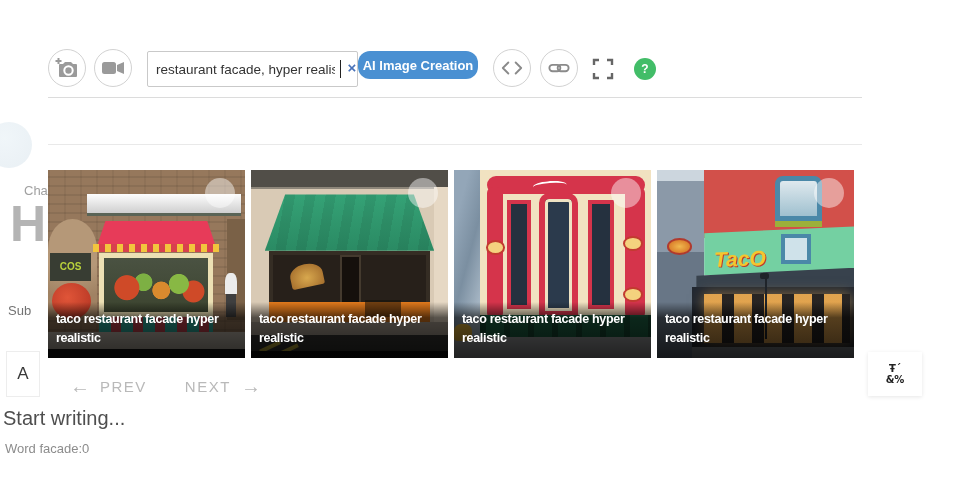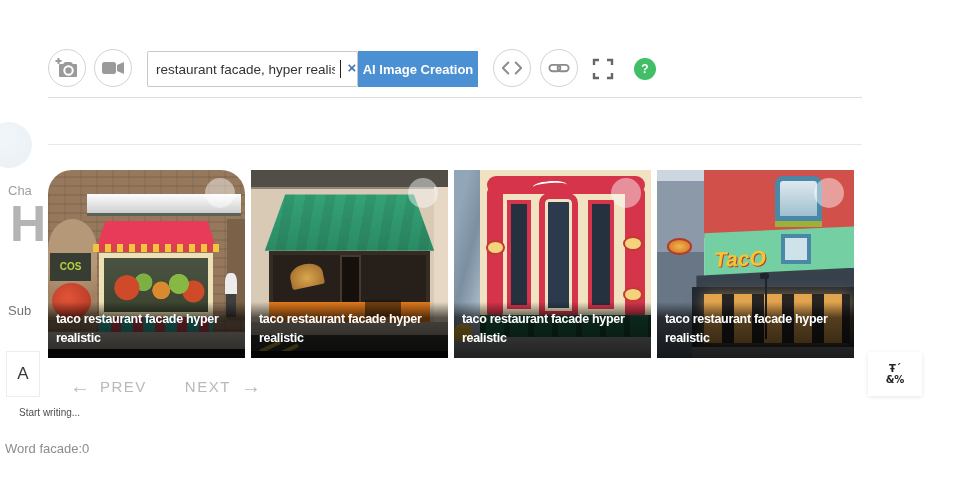--- a/index.html
+++ b/index.html
@@ -4,46 +4,46 @@
 <style>
   * { margin:0; padding:0; box-sizing:border-box; }
   html,body { width:980px; height:485px; overflow:hidden; background:#fff;
     font-family:"Liberation Sans", sans-serif; }
   .abs { position:absolute; }
   i.s { position:absolute; display:block; }
 
   
   #avatar { left:-14px; top:122px; width:46px; height:46px; border-radius:50%;
     background:radial-gradient(circle at 40% 35%, #e8f1f6, #dde7ee); opacity:.65; }
-  #channel-label { left:8px; top:183px; font-size:13px; color:#a0a0a0; }
+  #channel-label { left:24px; top:183px; font-size:13px; color:#a0a0a0; }
   #title-clip { left:10px; top:196px; width:38px; height:58px; overflow:hidden; }
   #title-clip span { font-size:50px; font-weight:700; color:#b4b4b4; line-height:56px; }
   #subtitle-label { left:8px; top:303px; font-size:13px; color:#737373; }
   #format-box { left:6px; top:351px; width:34px; height:46px; background:#fff;
     border:1px solid #ededed; display:flex; align-items:center; justify-content:center;
     font-size:17px; color:#3a3a3a; }
-  #body-placeholder { left:3px; top:407px; font-size:10px; color:#4e4e4e;margin-left:16px; }
+  #body-placeholder { left:3px; top:407px; font-size:20px; color:#4e4e4e; }
   #word-count { left:5px; top:441px; font-size:13px; color:#8c8c8c; }
   #special-chars { left:868px; top:352px; width:54px; height:44px; background:#fff;
     box-shadow:0 1px 4px rgba(0,0,0,.10); display:flex; align-items:center; justify-content:center; }
   #special-chars span { font:700 10px/11px "DejaVu Sans", sans-serif; color:#222; text-align:center; white-space:pre; }
 
   
   .circle-btn { position:absolute; width:38px; height:38px; border:1px solid #d2d2d2;
     border-radius:50%; background:#fff; display:flex; align-items:center; justify-content:center; }
   #camera-btn { left:48px; top:49px; }
   #video-btn  { left:94px; top:49px; }
   #prompt-input { left:147px; top:51px; width:211px; height:36px; position:absolute;
     border:1px solid #c9c9c9; border-radius:2px; padding:0 22px 0 8px;
     font:13.5px "Liberation Sans", sans-serif; color:#333; outline:none; }
   #caret { left:340px; top:60px; width:1px; height:18px; background:#222; }
   #clear-x { left:344px; top:59px; width:16px; height:18px; font-size:15px; font-weight:700;
     color:#4a72b8; cursor:pointer; line-height:18px; text-align:center; }
-  #ai-btn { left:358px; top:51px; width:120px; height:36px; position:absolute;
-    background:#4a90d2; border:none; border-radius:0; color:#fff;
+  #ai-btn { left:358px; top:51px; width:120px; height:28px; position:absolute;
+    background:#4a90d2; border:none; border-radius:12px; color:#fff;
     font:700 13px "Liberation Sans", sans-serif; cursor:pointer; }
   #code-btn { left:493px; top:49px; }
   #link-btn { left:540px; top:49px; }
   #fullscreen-btn { left:591px; top:57px; width:24px; height:24px; }
   #help-btn { left:634px; top:58px; width:22px; height:22px; border-radius:50%;
     background:#42bd68; color:#fff; font:700 12px "Liberation Sans", sans-serif;
     display:flex; align-items:center; justify-content:center; cursor:pointer; }
   .divider { position:absolute; left:48px; width:814px; height:1px; }
   #divider-1 { top:97px; background:#dcdcdc; }
   #divider-2 { top:144px; background:#e9e9e9; }
@@ -53,21 +53,21 @@
   .card .art { position:absolute; inset:0; }
   .pick { position:absolute; top:8px; right:10px; width:30px; height:30px; border-radius:50%;
     background:rgba(255,255,255,.45); }
   .caption { position:absolute; left:0; right:0; bottom:0; padding:8px 8px 10px;
     background:linear-gradient(rgba(0,0,0,0), rgba(0,0,0,.62) 28%, rgba(0,0,0,.8));
     color:#fff; font-weight:700; font-size:12.5px; letter-spacing:-.3px; line-height:19px; }
 
   
   .c1 { background:
       repeating-linear-gradient(0deg, rgba(0,0,0,.08) 0 2px, rgba(0,0,0,0) 2px 9px),
-      repeating-linear-gradient(90deg, rgba(0,0,0,.05) 0 2px, rgba(0,0,0,0) 2px 16px), #96785c; border-radius: 24px; }
+      repeating-linear-gradient(90deg, rgba(0,0,0,.05) 0 2px, rgba(0,0,0,0) 2px 16px), #96785c; }
   .c1-band { left:20%; right:2%; top:13%; height:10%; background:linear-gradient(#fdfdfd,#cfcfcf); box-shadow:0 3px 0 #5a6456; }
   .c1-awn { left:25%; width:60%; top:27%; height:13%; background:#e73b59; clip-path:polygon(7% 0,93% 0,100% 100%,0 100%); }
   .c1-stripe { left:23%; width:64%; top:39.5%; height:4%; background:repeating-linear-gradient(90deg,#f2c53d 0 6px,#d8414d 6px 12px); }
   .c1-win { left:26%; width:58%; top:44%; height:34%; border:5px solid #ece0b4; background:
       radial-gradient(circle at 22% 55%, #cf4a28 0 14%, rgba(0,0,0,0) 15%),
       radial-gradient(circle at 38% 45%, #7db043 0 12%, rgba(0,0,0,0) 13%),
       radial-gradient(circle at 55% 60%, #d98a2e 0 13%, rgba(0,0,0,0) 14%),
       radial-gradient(circle at 72% 48%, #88b844 0 12%, rgba(0,0,0,0) 13%),
       radial-gradient(circle at 86% 62%, #cf4a28 0 11%, rgba(0,0,0,0) 12%),
       linear-gradient(#4a5242,#3c442f); }

